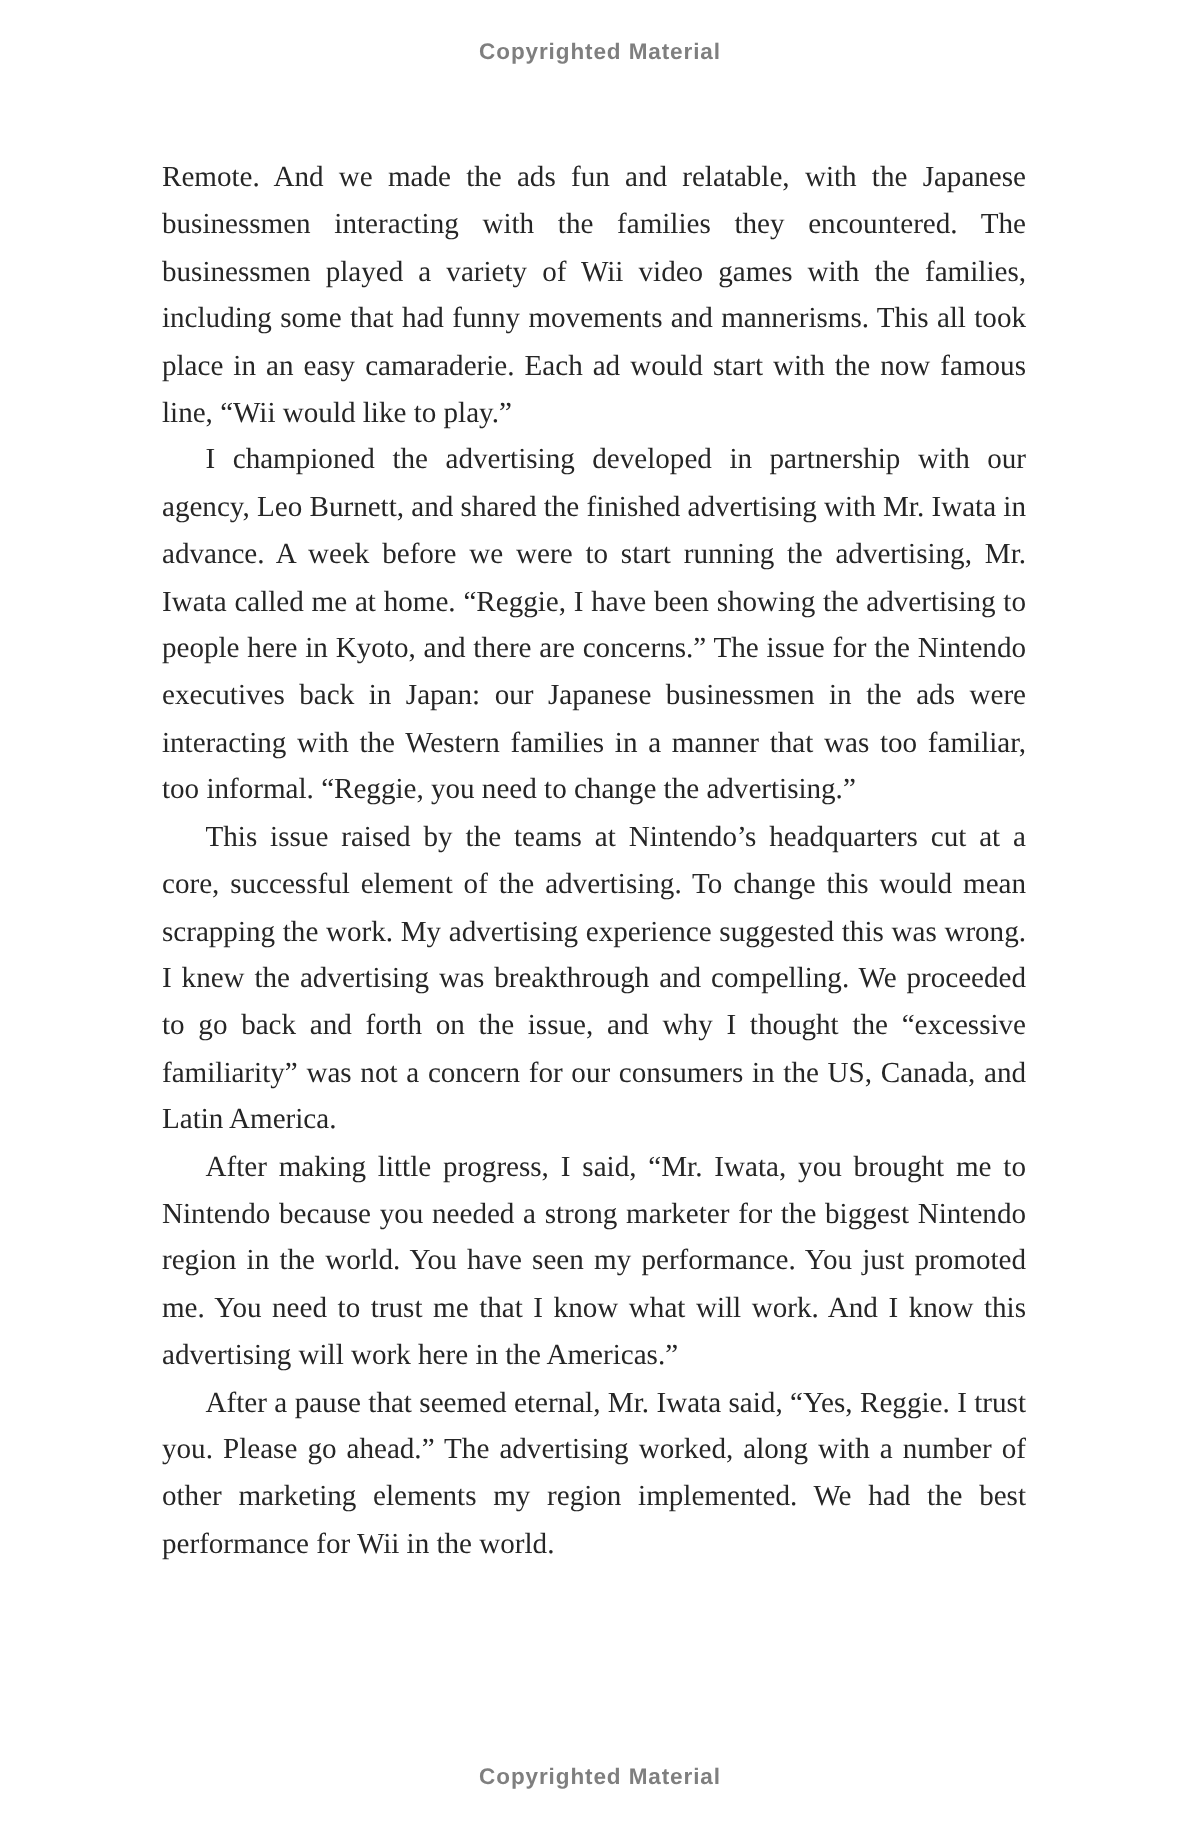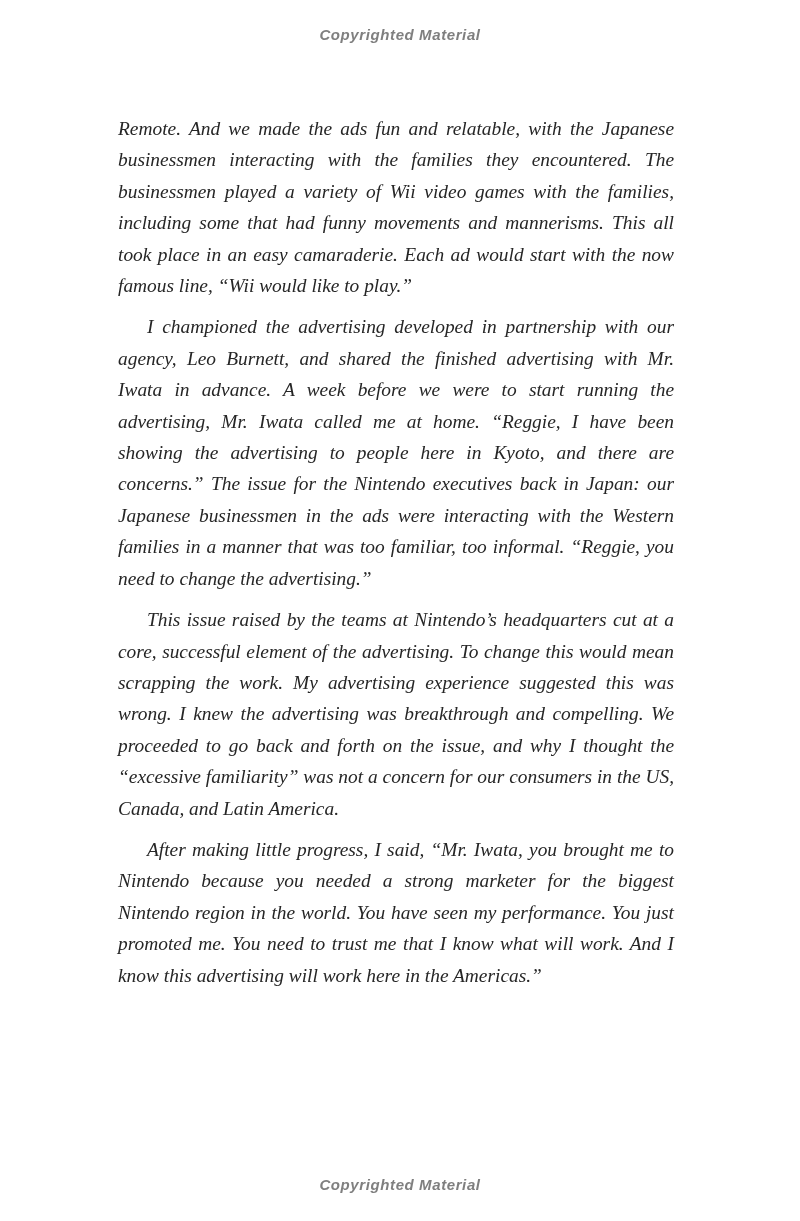--- a/index.html
+++ b/index.html
@@ -8,21 +8,20 @@
     padding: 0;
     background: #ffffff;
   }
   .page {
     position: relative;
     width: 800px;
     height: 1221px;
     background: #ffffff;
     overflow: hidden;
     font-family: "Liberation Serif", serif;
-    font-style: italic;
   }
   .copyright {
     position: absolute;
     left: 0;
     width: 100%;
     text-align: center;
     font-family: "Liberation Sans", sans-serif;
     font-weight: bold;
     font-size: 15px;
     letter-spacing: 0.6px;
@@ -61,37 +60,38 @@
     position: absolute;
     top: 103px;
     left: 108px;
     width: 576px;
     font-size: 19.4px;
     line-height: 31.4px;
     color: #262626;
     text-align: justify;
   }
   .body-text p {
-    margin: 10px;
+    margin: 0;
     padding: 0;
   }
   .body-text p.indented {
     text-indent: 29px;
   }
 </style>
 </head>
 <body>
 
 <div class="page">
 
   <div class="copyright top">Copyrighted Material</div>
 
 
   <div class="body-text">
       <p class="">Remote. And we made the ads fun and relatable, with the Japanese businessmen interacting with the families they encountered. The businessmen played a variety of Wii video games with the families, including some that had funny movements and mannerisms. This all took place in an easy camaraderie. Each ad would start with the now famous line, “Wii would like to play.”</p>
       <p class="indented">I championed the advertising developed in partnership with our agency, Leo Burnett, and shared the finished advertising with Mr. Iwata in advance. A week before we were to start running the advertising, Mr. Iwata called me at home. “Reggie, I have been showing the advertising to people here in Kyoto, and there are concerns.” The issue for the Nintendo executives back in Japan: our Japanese businessmen in the ads were interacting with the Western families in a manner that was too familiar, too informal. “Reggie, you need to change the advertising.”</p>
       <p class="indented">This issue raised by the teams at Nintendo’s headquarters cut at a core, successful element of the advertising. To change this would mean scrapping the work. My advertising experience suggested this was wrong. I knew the advertising was breakthrough and compelling. We proceeded to go back and forth on the issue, and why I thought the “excessive familiarity” was not a concern for our consumers in the US, Canada, and Latin America.</p>
       <p class="indented">After making little progress, I said, “Mr. Iwata, you brought me to Nintendo because you needed a strong marketer for the biggest Nintendo region in the world. You have seen my performance. You just promoted me. You need to trust me that I know what will work. And I know this advertising will work here in the Americas.”</p>
+      <p class="indented">After a pause that seemed eternal, Mr. Iwata said, “Yes, Reggie. I trust you. Please go ahead.” The advertising worked, along with a number of other marketing elements my region implemented. We had the best performance for Wii in the world.</p>
     </div>
 
   <div class="copyright bottom">Copyrighted Material</div>
 
 </div>
 
 </body></html>

